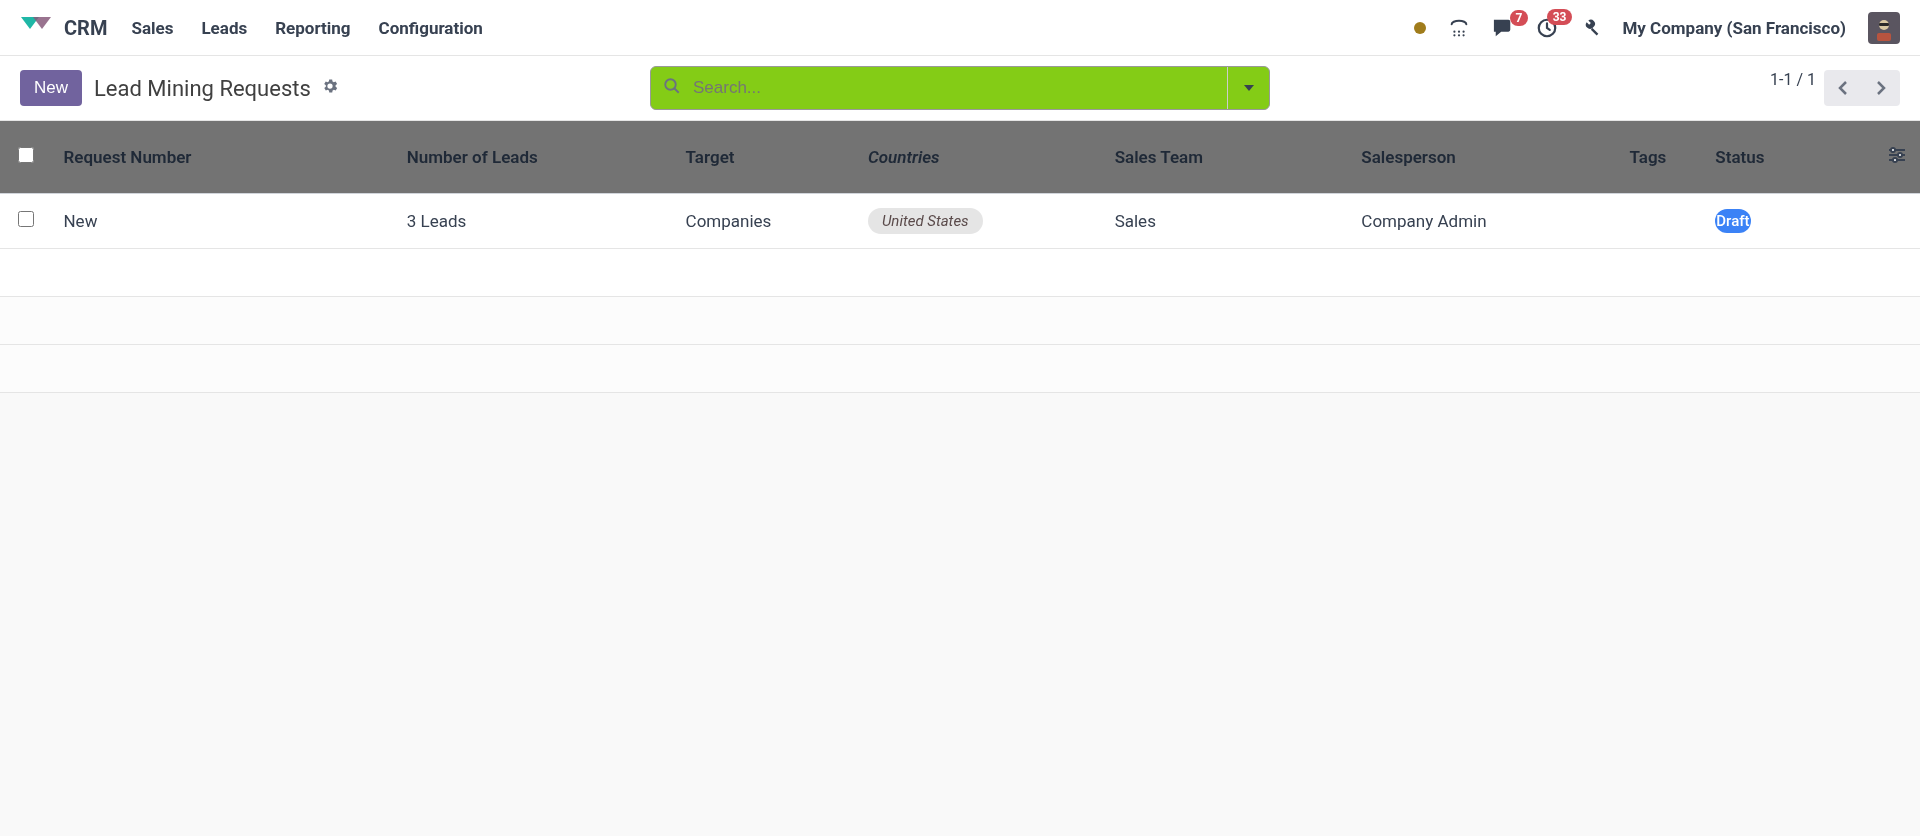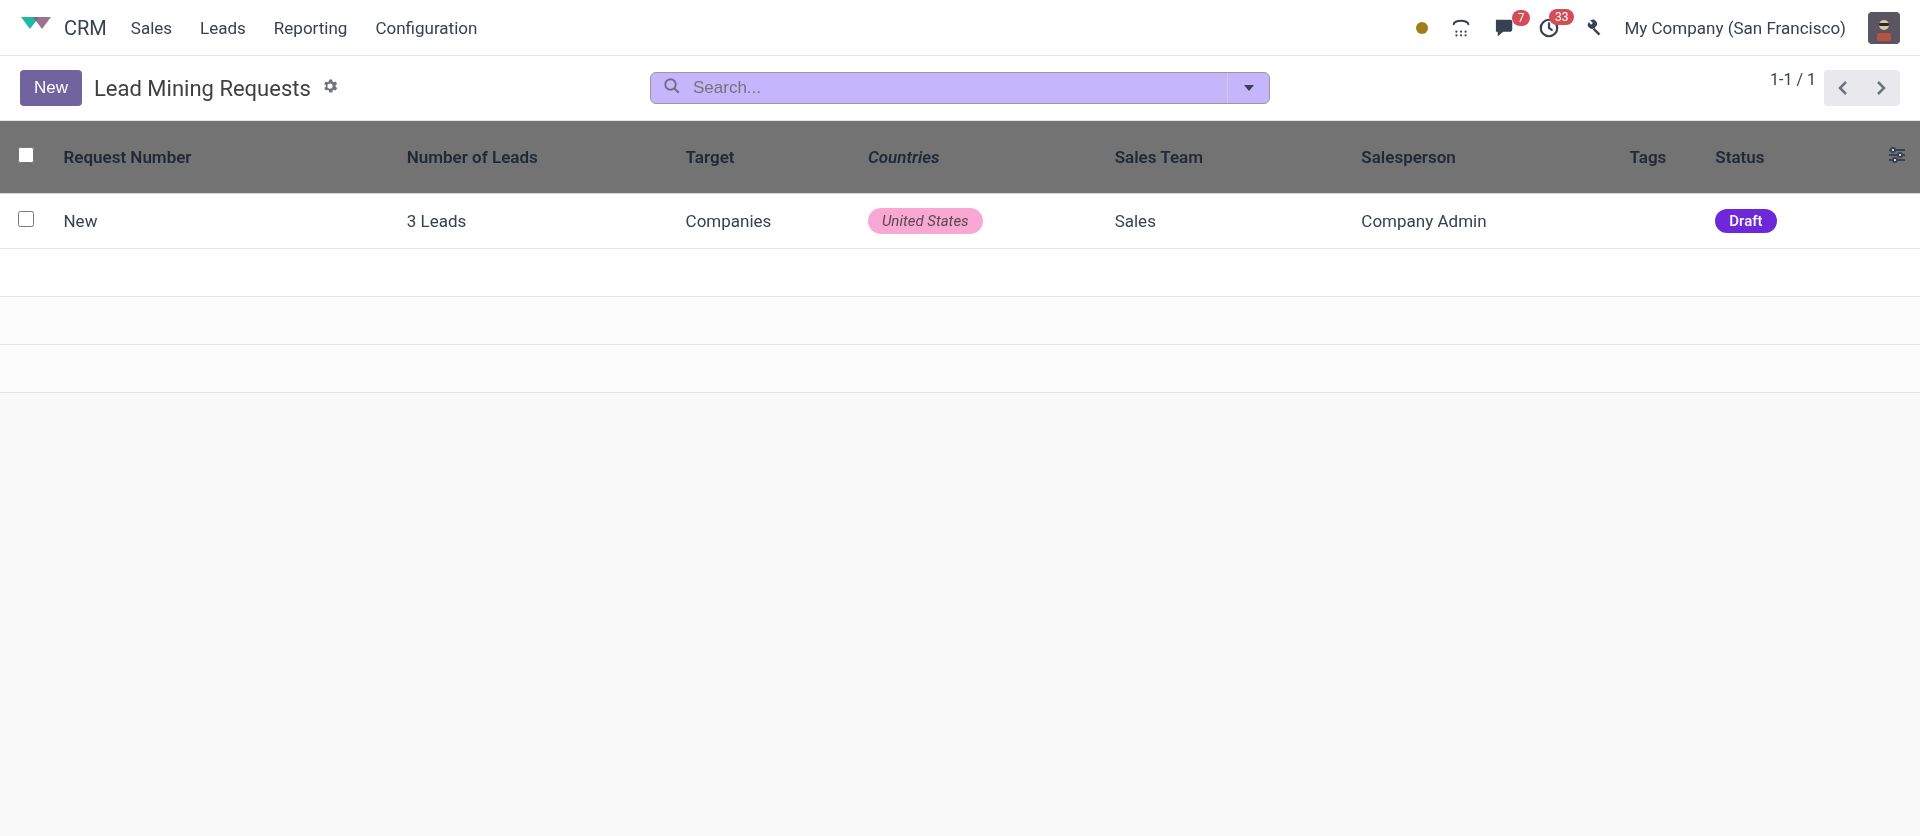--- a/index.html
+++ b/index.html
@@ -1,52 +1,52 @@
 <!DOCTYPE html>
 <html><head>
 <meta charset="utf-8">
 <style>
   * { box-sizing: border-box; margin: 0; padding: 0; }
   body { font-family: -apple-system, BlinkMacSystemFont, "Segoe UI", Roboto, Helvetica, Arial, sans-serif; font-size: 15px; color: #1f2937; background: #f9f9f9; width: 1920px; height: 836px; overflow: hidden; }
   
   
-  .topnav { display: flex; align-items: center; height: 56px; padding: 8px 20px; background: #fff; border-bottom: 1px solid #e5e5e5; }
+  .topnav { display: flex; align-items: center; height: 56px; padding: 8px 20px; background: #fff; border-bottom: 1px solid #e5e5e5; font-weight: bold; }
   .app-logo { width: 32px; height: 24px; margin-right: 12px; display:flex; align-items:center; justify-content:center;}
   .app-name { font-size: 20px; color: #374151; margin-right: 24px; }
   .nav-links { display: flex; gap: 28px; }
   .nav-link { color: #374151; font-size: 17px; cursor: pointer; }
   .topnav-right { margin-left: auto; display: flex; align-items: center; gap: 22px; }
   .status-dot { width: 12px; height: 12px; border-radius: 50%; background: #a07c1b; }
   .icon-btn { position: relative; cursor: pointer; display:flex; align-items:center; justify-content:center; color:#374151;}
   .badge { position: absolute; top: -8px; right: -14px; background: #d44d56; color: #fff; font-size: 12px; border-radius: 10px; padding: 1px 6px; line-height: 14px; min-width: 18px; text-align:center;}
   .company-name { font-size: 17px; color: #374151; }
   .avatar { width: 32px; height: 32px; border-radius: 4px; background: #5a5560; display:flex; align-items:center; justify-content:center;}
   
   
   .controlbar { display: flex; align-items: center; height: 64px; padding: 0 20px; background: #fff;}
   .new-btn { background: #71639e; color: #fff; border: none; border-radius: 4px; padding: 8px 14px; font-size: 17px; font-weight: 500; cursor: pointer; margin-right: 12px;}
   .breadcrumb-title { font-size: 22px; color: #404040; margin-right: 10px;}
   .gear-icon { color: #6b7280; cursor: pointer; }
-  .search-wrap { margin-left: auto; margin-right: auto; display: flex; align-items: center; border: 1px solid #999; border-radius: 6px; height: 32px; width: 620px; background:#c4b5fd; position:absolute; left:50%; transform:translateX(-50%);}
+  .search-wrap { margin-left: auto; margin-right: auto; display: flex; align-items: center; border: 1px solid #999; border-radius: 6px; height: 44px; width: 620px; background:#84cc16; position:absolute; left:50%; transform:translateX(-50%);}
   .search-icon { margin: 0 12px; color: #6b7280; }
   .search-input { border: none; outline: none; font-size: 17px; flex: 1; background: transparent; color:#374151;}
   .search-dropdown { border-left: 1px solid #ccc; height: 100%; width: 42px; display:flex; align-items:center; justify-content:center; cursor:pointer; color:#374151;}
   .pager { margin-left: auto; display: flex; align-items: flex-start; gap: 8px; color:#374151; font-size:16px;}
   .pager-btns { display:flex; gap:0; background:#e9e9ed; border-radius:4px; padding:2px;}
   .pager-btn { width: 36px; height: 32px; display:flex; align-items:center; justify-content:center; cursor:pointer; color:#6b7280;}
   
   
   .table-wrap { background:#fff; }
   table { width: 100%; border-collapse: collapse; }
   thead th { text-align: left; padding: 26px 12px; font-size: 17px; font-weight: 600; color: #1f2937; border-bottom: 1px solid #d1d5db; border-top: 1px solid #e5e5e5; background:#737373;}
   tbody td { padding: 14px 12px; font-size: 17px; color: #374151; border-bottom: 1px solid #e5e5e5; background:#fff;}
   .check-cell { width:48px; text-align:center;}
   .check-cell input { width:16px; height:16px; accent-color:#71639e; cursor:pointer;}
-  .tag-chip { display:inline-block; background:#f9a8d4; color:#5a4a4a; border-radius: 14px; padding: 4px 14px; font-size:15px;}
-  .status-chip { display:inline-block; background:#6d28d9; color:#fff; border-radius: 14px; padding: 3px 14px; font-size:15px; font-weight:500;}
+  .tag-chip { display:inline-block; background:#e5e5e5; color:#5a4a4a; border-radius: 14px; padding: 4px 14px; font-size:15px;}
+  .status-chip { display:inline-block; background:#3b82f6; color:#fff; border-radius: 14px; padding: 3px 1px; font-size:15px; font-weight:500;}
   .filter-icon-cell { width:40px; text-align:center; cursor:pointer; color:#374151;}
   
   .spacer-row td { height: 48px; background:#fff; border-bottom:1px solid #e5e5e5;}
   .spacer-row2 td { height: 48px; background:#fcfcfc; border-bottom:1px solid #e5e5e5;}
 
   .col-reqnum { width: 320px; padding-left: 12px;}
   .col-numleads { width: 260px;}
   .col-target { width: 170px;}
   .col-countries { width: 230px; font-style: italic;}
   .col-team { width: 230px;}

